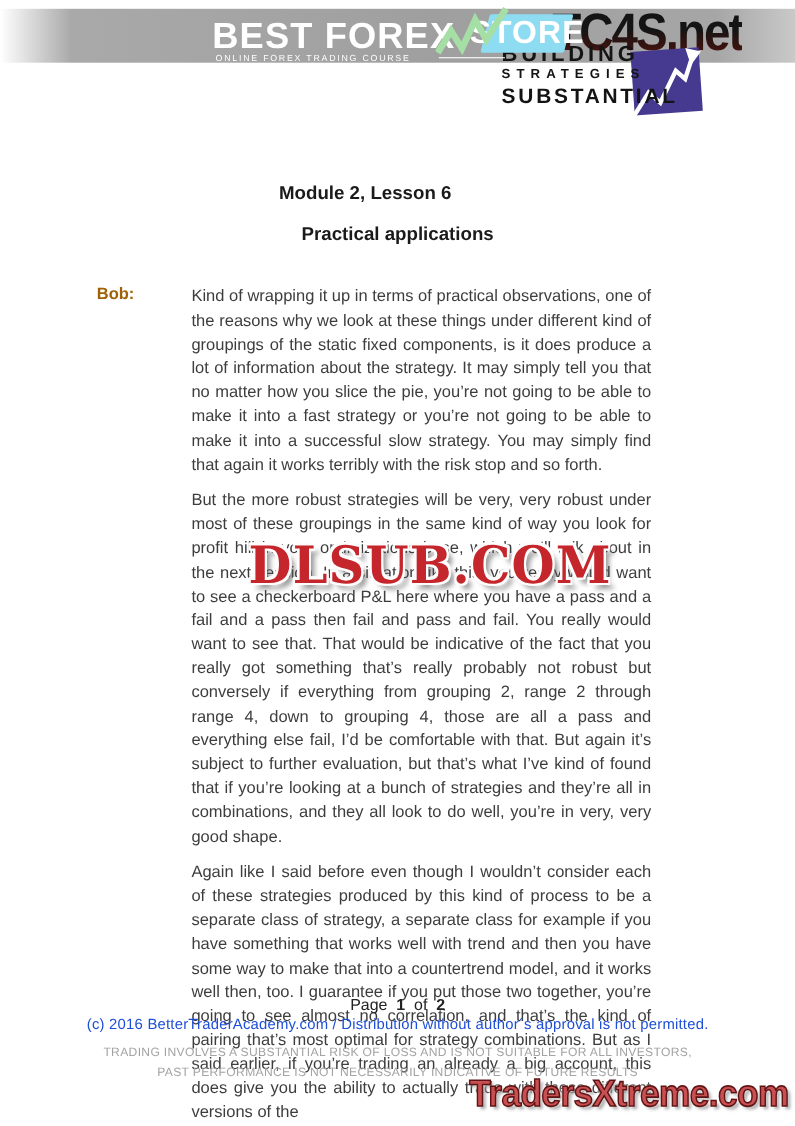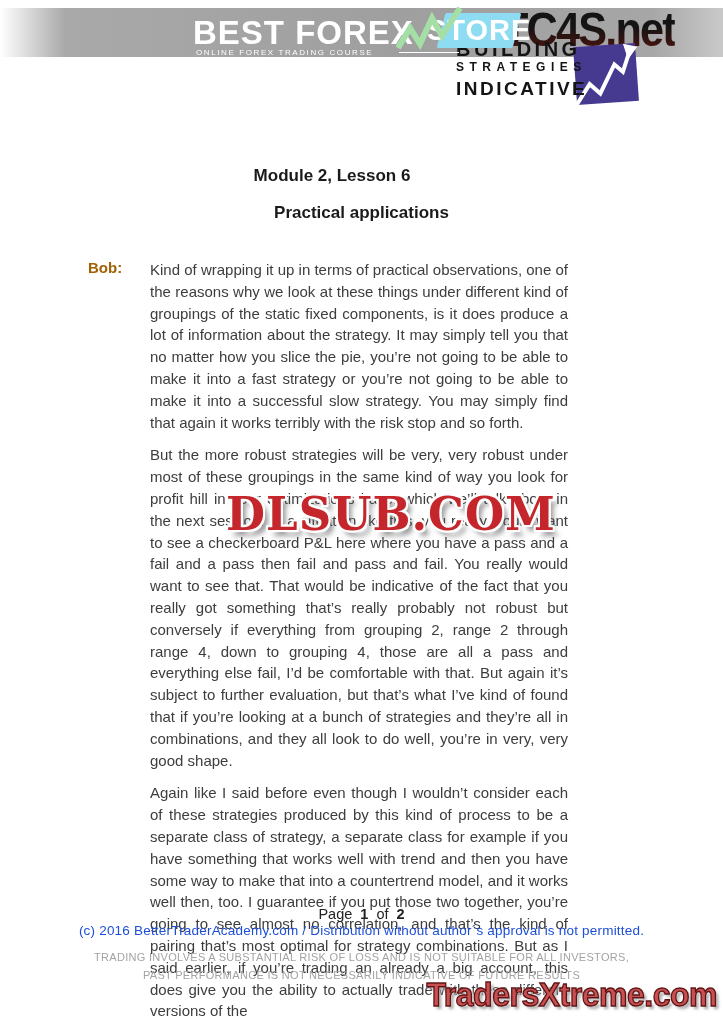--- a/index.html
+++ b/index.html
@@ -66,21 +66,21 @@
   .doc-title {
     position:absolute; top:166px; left:0; width:664px; text-align:center;
     font-size:17px; font-weight:bold; color:#1a1a1a;
   }
   .doc-subtitle {
     position:absolute; top:203px; left:0; width:723px; text-align:center;
     font-size:17px; font-weight:bold; color:#1a1a1a;
   }
   .transcript { position:absolute; top:259px; left:88px; width:548px; }
   .speaker { position:absolute; left:0; top:0; font-size:15px; font-weight:bold; color:#a16207; }
-  .paras { margin-left:62px; width:418px; }
+  .paras { margin-left:86px; width:418px; }
   .paras p {
     font-size:15px; line-height:21.8px; color:#3d3d3d;
     text-align:justify; margin-bottom:11px;
   }
 
   
   .watermark {
     position:absolute; left:226px; top:487px; z-index:5;
     font-family:"DejaVu Serif", serif; font-weight:bold;
     font-size:45px; letter-spacing:1px; color:#c4262c; white-space:nowrap;
@@ -141,21 +141,21 @@
 
   <div class="brs">
     <div class="brs-square">
       <svg width="70" height="70" viewBox="0 0 70 70" style="overflow:visible">
         <polyline points="2,66 18,44 28,54 44,26 52,34 60,14" fill="none" stroke="#fff" stroke-width="4"></polyline>
         <polygon points="54,6 68,10 58,22" fill="#fff"></polygon>
       </svg>
     </div>
     <div class="brs-line1">BUILDING</div>
     <div class="brs-line3">STRATEGIES</div>
-    <div class="brs-line4">INDICATIVE</div>
+    <div class="brs-line4">SUBSTANTIAL</div>
   </div>
 
   <div class="doc-title">Module 2, Lesson 6</div>
   <div class="doc-subtitle">Practical applications</div>
 
   <div class="transcript">
     <div class="speaker">Bob:</div>
     <div class="paras">
       <p>Kind of wrapping it up in terms of practical observations, one of the reasons why we look at these things under different kind of groupings of the static fixed components, is it does produce a lot of information about the strategy. It may simply tell you that no matter how you slice the pie, you’re not going to be able to make it into a fast strategy or you’re not going to be able to make it into a successful slow strategy. You may simply find that again it works terribly with the risk stop and so forth.</p>
       <p>But the more robust strategies will be very, very robust under most of these groupings in the same kind of way you look for profit hill in your optimizations base, which we’ll talk about in the next session. In a situation like this, you really would want to see a checkerboard P&amp;L here where you have a pass and a fail and a pass then fail and pass and fail. You really would want to see that. That would be indicative of the fact that you really got something that’s really probably not robust but conversely if everything from grouping 2, range 2 through range 4, down to grouping 4, those are all a pass and everything else fail, I’d be comfortable with that. But again it’s subject to further evaluation, but that’s what I’ve kind of found that if you’re looking at a bunch of strategies and they’re all in combinations, and they all look to do well, you’re in very, very good shape.</p>

